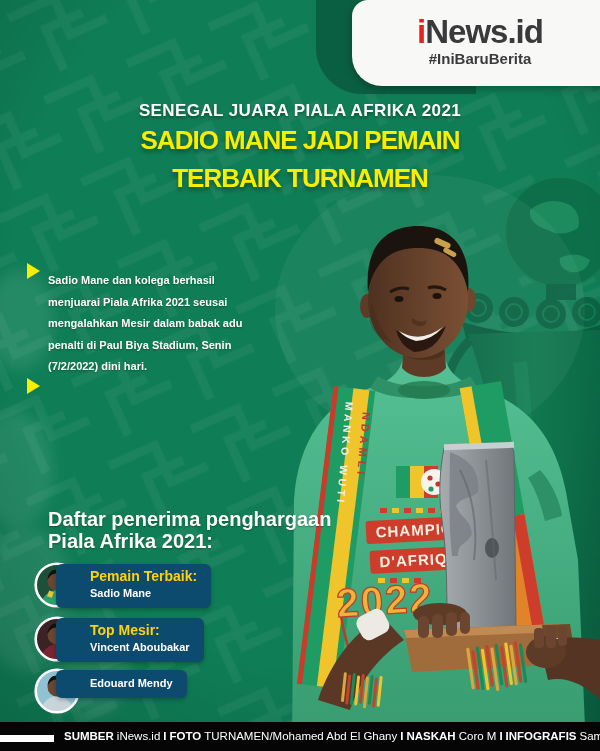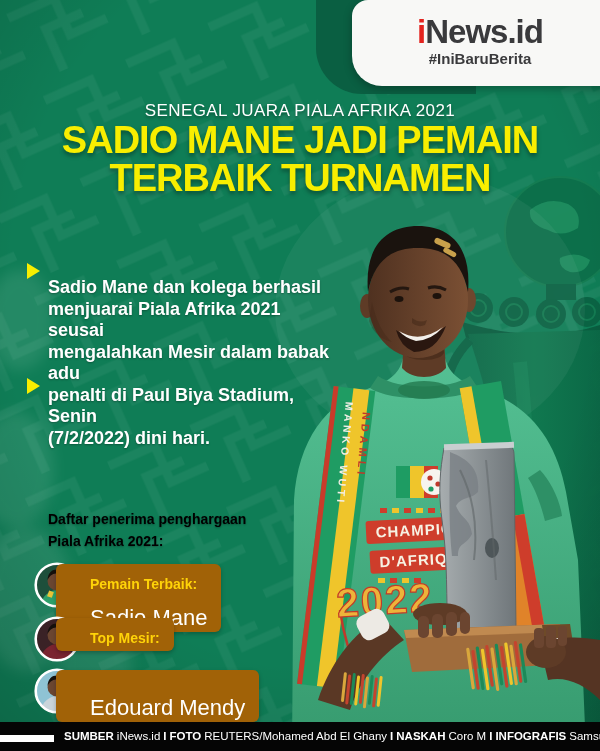--- a/index.html
+++ b/index.html
@@ -19,50 +19,50 @@
     background:#F8F8F6;border-radius:16px 0 0 30px;
     box-shadow:0 3px 9px rgba(0,0,0,.28);
     text-align:center;padding-top:15px;box-sizing:border-box;
   }
   .logo{font-size:33px;font-weight:800;letter-spacing:-1px;color:#3A3A3C;line-height:34px;}
   .logo .accent{color:#E3231E;}
   .tagline{font-size:15px;font-weight:700;color:#3A3A3C;margin-top:1px;}
   
   .kicker{
     position:absolute;left:0;top:101px;width:600px;text-align:center;
-    color:#FFFFFF;font-size:17px;font-weight:400;letter-spacing:.4px;
+    color:#FFFFFF;font-size:17px;font-weight:700;letter-spacing:.4px;
     text-shadow:0 2px 3px rgba(0,0,0,.35);
   }
   .title{
     position:absolute;left:0;top:121px;width:600px;text-align:center;
-    color:#F8EE00;font-size:38px;font-weight:800;letter-spacing:-1px;line-height:38px;
+    color:#F8EE00;font-size:26px;font-weight:800;letter-spacing:-1px;line-height:38px;
     text-shadow:0 3px 4px rgba(0,0,0,.35);
   }
   
   .bullet{position:absolute;left:48px;width:286px;color:#fff;
-    font-size:18px;font-weight:700;line-height:21.5px;white-space:pre-line;
+    font-size:11px;font-weight:700;line-height:21.5px;white-space:pre-line;
     text-shadow:0 1px 2px rgba(0,0,0,.3);}
   .bullet-1{top:259px;}
   .bullet-2{top:374px;}
   .tri{position:absolute;left:27px;width:0;height:0;
     border-left:13px solid #F8EE00;border-top:8px solid transparent;border-bottom:8px solid transparent;}
   .tri-1{top:263px;} .tri-2{top:378px;}
   
-  .awards-heading{position:absolute;left:48px;top:509px;color:#000000;
-    font-size:14px;font-weight:700;line-height:21.5px;white-space:pre-line;
+  .awards-heading{position:absolute;left:48px;top:509px;color:#ffffff;
+    font-size:20px;font-weight:700;line-height:21.5px;white-space:pre-line;
     text-shadow:0 1px 2px rgba(0,0,0,.3);}
   .award-item{position:absolute;left:34px;height:46px;}
   .award-item .avatar{position:absolute;left:0;top:0;width:46px;height:46px;}
   .award-box{
-    position:absolute;left:22px;top:2px;background:#a16207;border-radius:6px;
-    padding:12px 14px 5px 34px;white-space:nowrap;
+    position:absolute;left:22px;top:2px;background:#0c4a6e;border-radius:6px;
+    padding:4px 14px 5px 34px;white-space:nowrap;
     box-shadow:0 2px 4px rgba(0,0,0,.25);
   }
   .award-label{color:#FFD308;font-size:14px;font-weight:700;line-height:16px;}
-  .award-name{color:#FFFFFF;font-size:22px;font-weight:400;line-height:19px;margin-top:16px;}
+  .award-name{color:#FFFFFF;font-size:11px;font-weight:700;line-height:19px;}
   .item-1{top:562px;} .item-2{top:616px;} .item-3{top:668px;}
   
   .footer{position:absolute;left:0;bottom:0;width:600px;height:29px;background:#050505;}
   .footer-bar{position:absolute;left:0;top:13px;width:54px;height:7px;background:#FFFFFF;}
   .footer-text{position:absolute;left:64px;top:0;height:29px;line-height:29px;
     color:#FFFFFF;font-size:11.5px;white-space:nowrap;}
   .footer-text b{font-weight:700;text-align:right;}
   .footer-text span,.footer-text b{margin-right:3px;}
 </style>
 </head>
@@ -323,20 +323,21 @@
       <circle cx="23" cy="23" r="22" fill="#3A2226"></circle>
       <g clip-path="url(#av2)">
         <path d="M5,46 C8,33 16,28 23,28 C30,28 38,33 41,46 Z" fill="#7A2430"></path>
         <circle cx="23" cy="19" r="9.5" fill="#6B4631"></circle>
         <path d="M13.5,18 C14,10.5 18,7.5 23,7.5 C28,7.5 32,10.5 32.5,18 C30,12.5 26,11.5 23,11.5 C20,11.5 16,12.5 13.5,18 Z" fill="#15100C"></path>
       </g>
       <circle cx="23" cy="23" r="21.3" fill="none" stroke="#FFFFFF" stroke-width="2.6"></circle>
     </svg>
     <div class="award-box">
       <div class="award-label">Top Mesir:</div>
+      <div class="award-name">Vincent Aboubakar</div>
     </div>
   </div>
 
   <div class="award-item item-3">
     <svg class="avatar" viewBox="0 0 46 46">
       <defs>
           <clipPath id="av3">
             <circle cx="23" cy="23" r="22"></circle>
           </clipPath>
         </defs>
@@ -349,17 +350,17 @@
       <circle cx="23" cy="23" r="21.3" fill="none" stroke="#FFFFFF" stroke-width="2.6"></circle>
     </svg>
     <div class="award-box">
       <div class="award-name">Edouard Mendy</div>
     </div>
   </div>
 
   <div class="footer">
     <div class="footer-bar"></div>
     <div class="footer-text">
-      <b>SUMBER</b><span>iNews.id</span><b>I</b><b>FOTO</b><span>REUTERS/Mohamed Abd El Ghany</span><b>I</b><b>NASKAH</b><span>Coro M</span><b>I</b><b>INFOGRAFIS</b><span>Samsul</span>
+      <b>SUMBER</b><span>iNews.id</span><b>I</b><b>FOTO</b><span>TURNAMEN/Mohamed Abd El Ghany</span><b>I</b><b>NASKAH</b><span>Coro M</span><b>I</b><b>INFOGRAFIS</b><span>Samsul</span>
     </div>
   </div>
 
 </div>
 
 </body></html>

